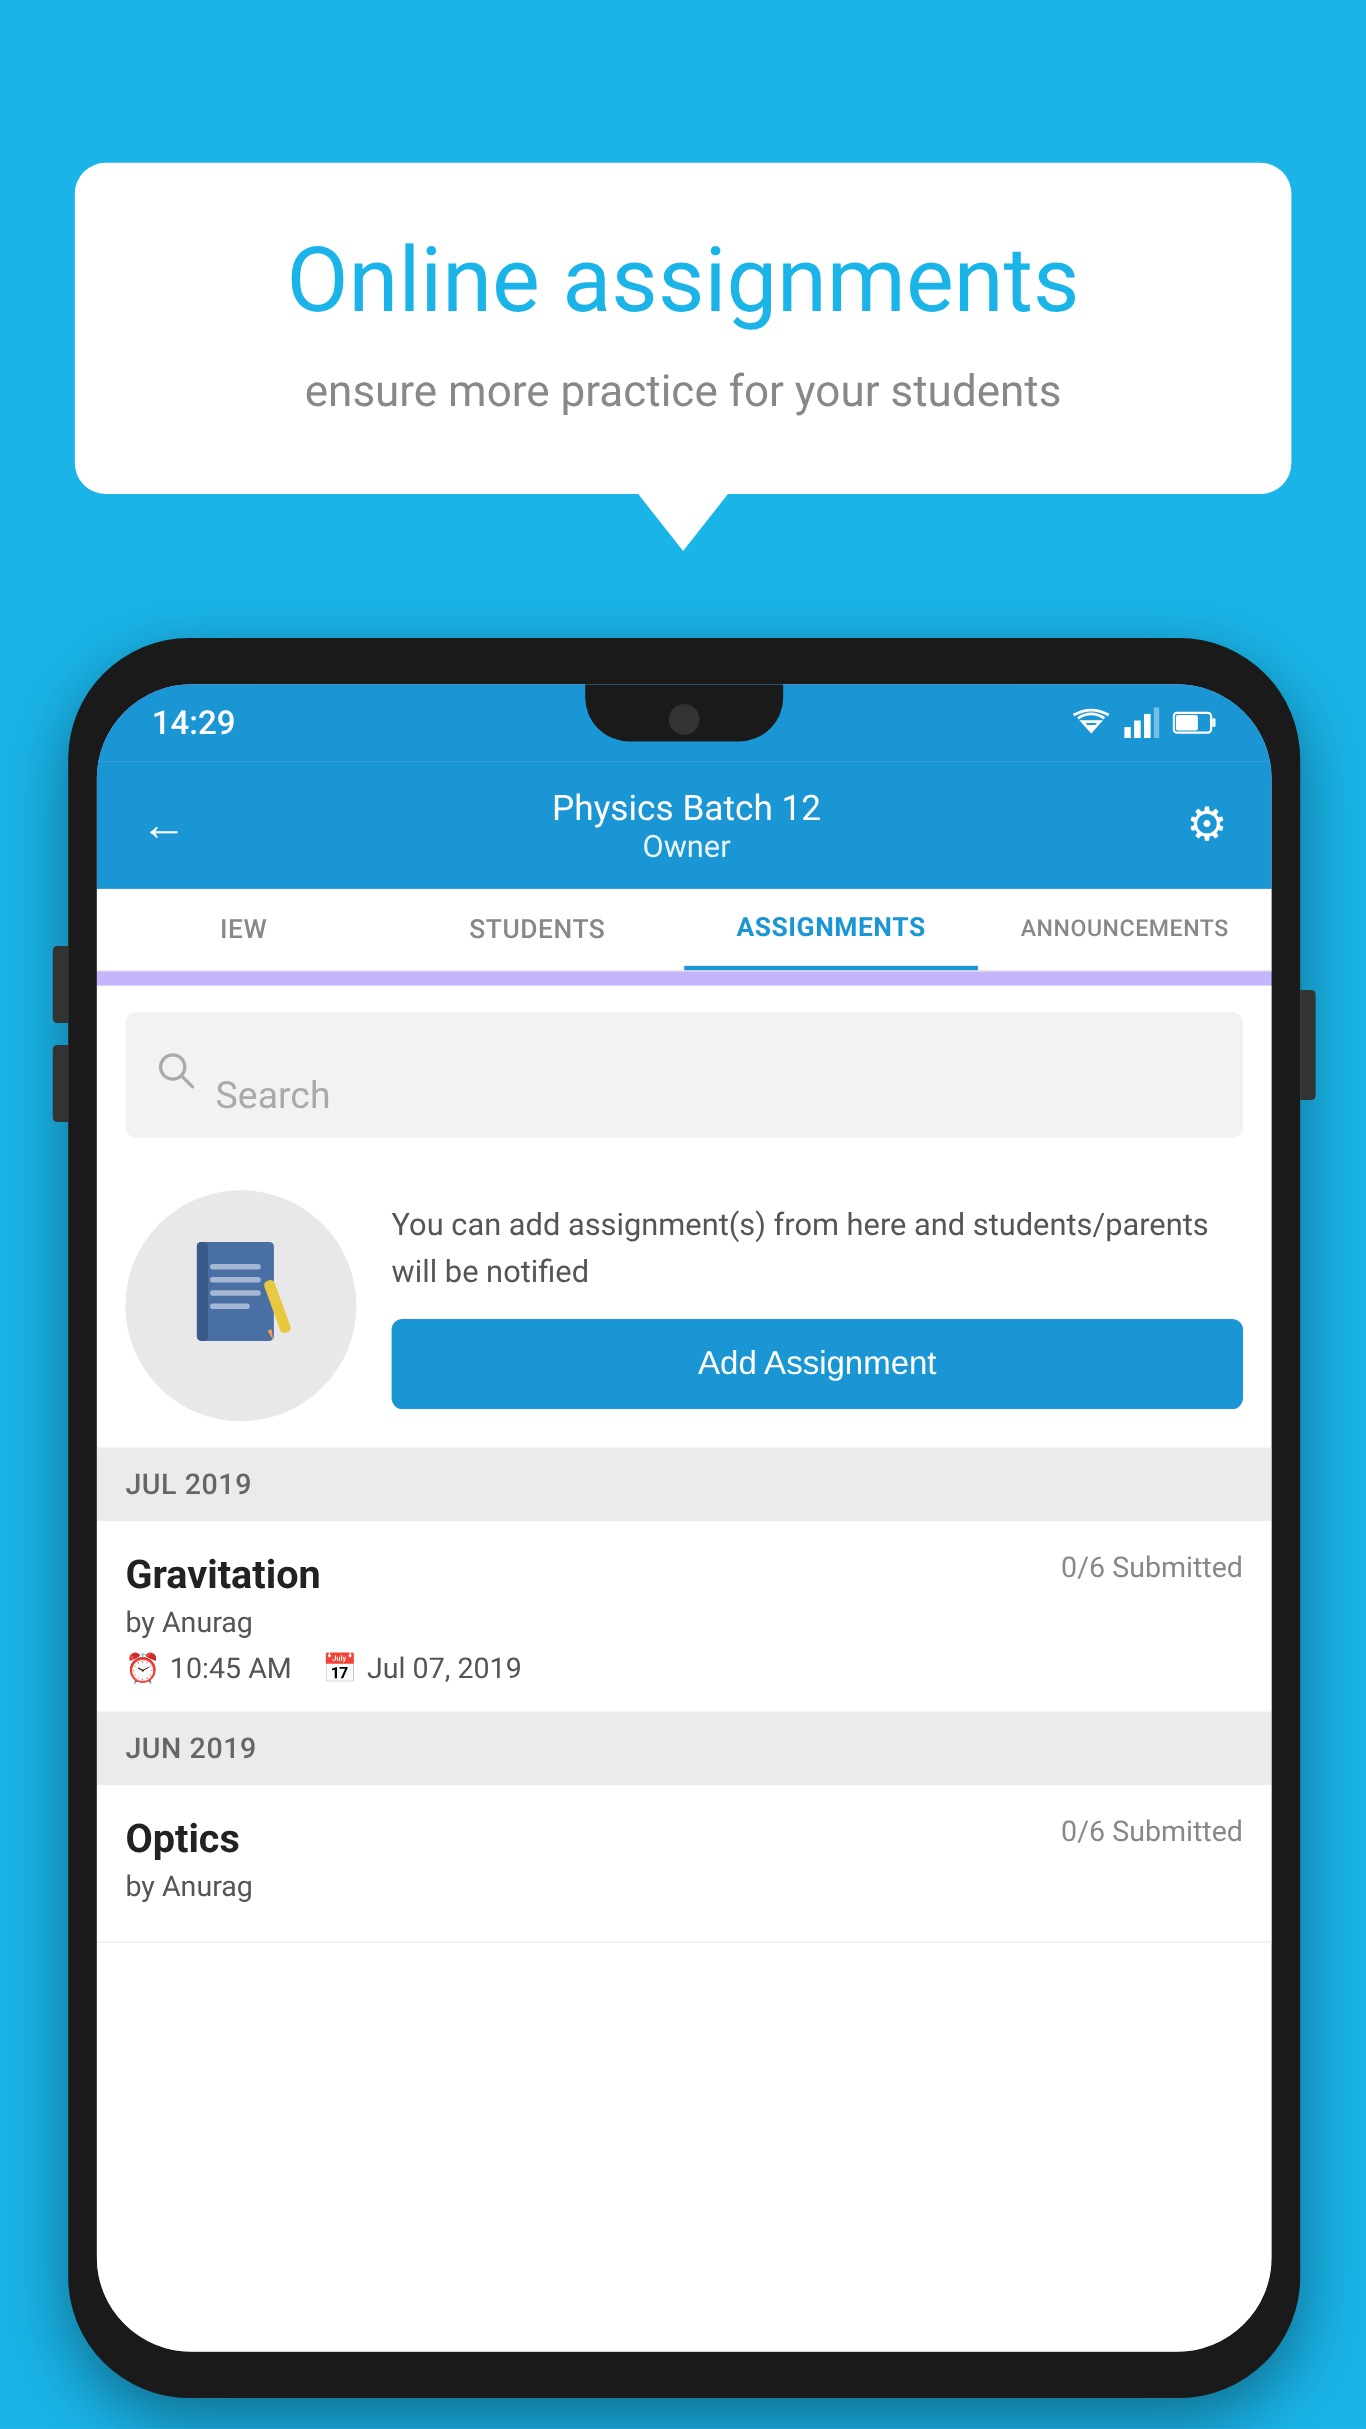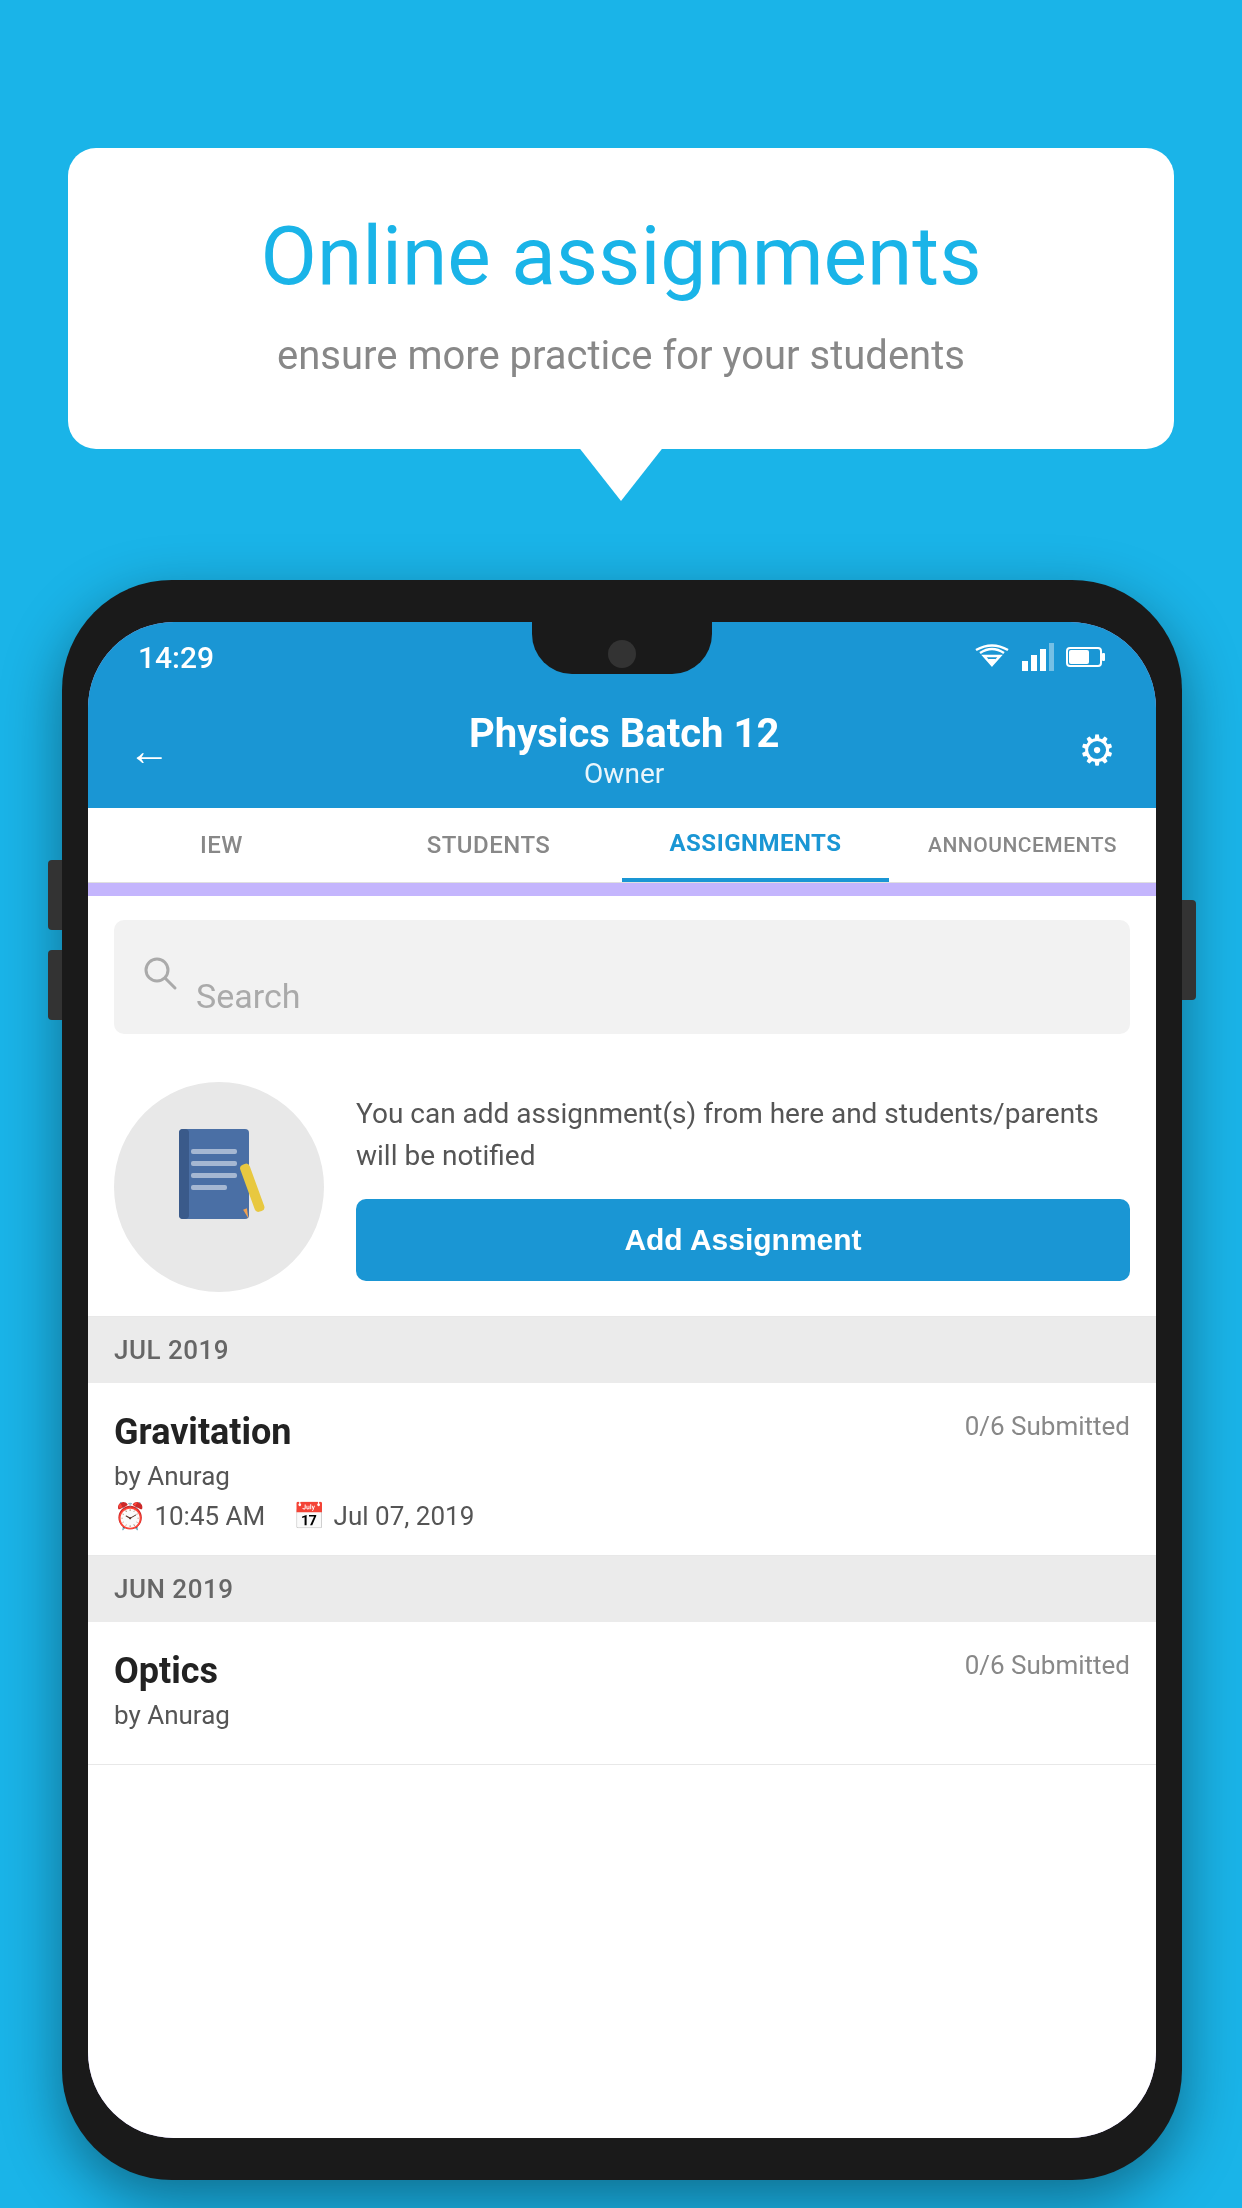--- a/index.html
+++ b/index.html
@@ -150,22 +150,22 @@
       font-size: 42px;
       cursor: pointer;
     }
 
     .header-title-area {
       text-align: center;
     }
 
     .header-title {
       color: white;
-      font-size: 40px;
-      font-weight: 700;
+      font-size: 32px;
+      font-weight: 400;
     }
 
     .header-subtitle {
       color: rgba(255,255,255,0.9);
       font-size: 28px;
     }
 
     .settings-btn {
       color: white;
       font-size: 42px;
@@ -274,21 +274,21 @@
       margin-bottom: 22px;
     }
 
     .add-assignment-btn {
       background: #1a96d4;
       color: white;
       border: none;
       border-radius: 10px;
       padding: 24px 38px;
       font-size: 30px;
-      font-weight: 700;
+      font-weight: 400;
       cursor: pointer;
       width: 100%;
     }
 
     
     .section-header {
       background: #ebebeb;
       padding: 18px 26px;
       font-size: 26px;
       color: #666;

